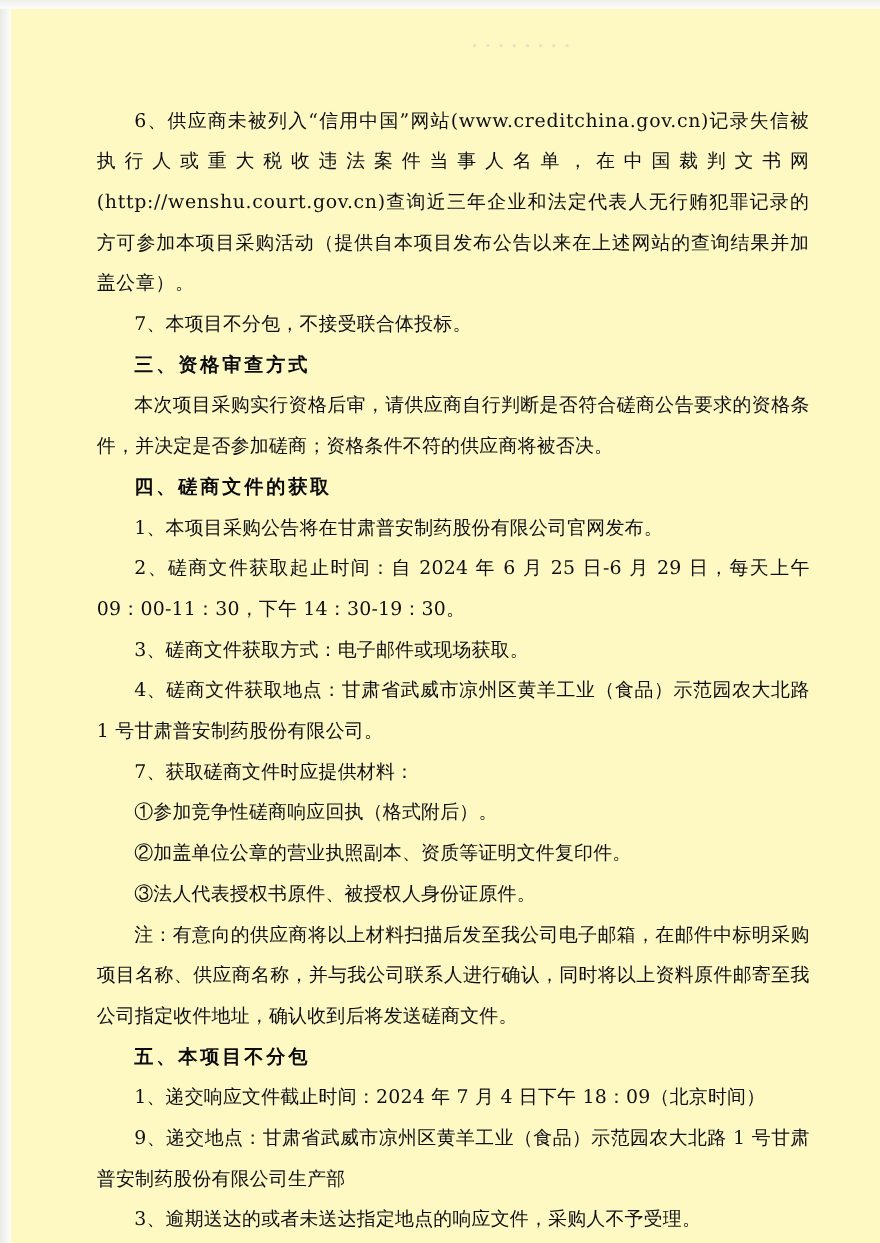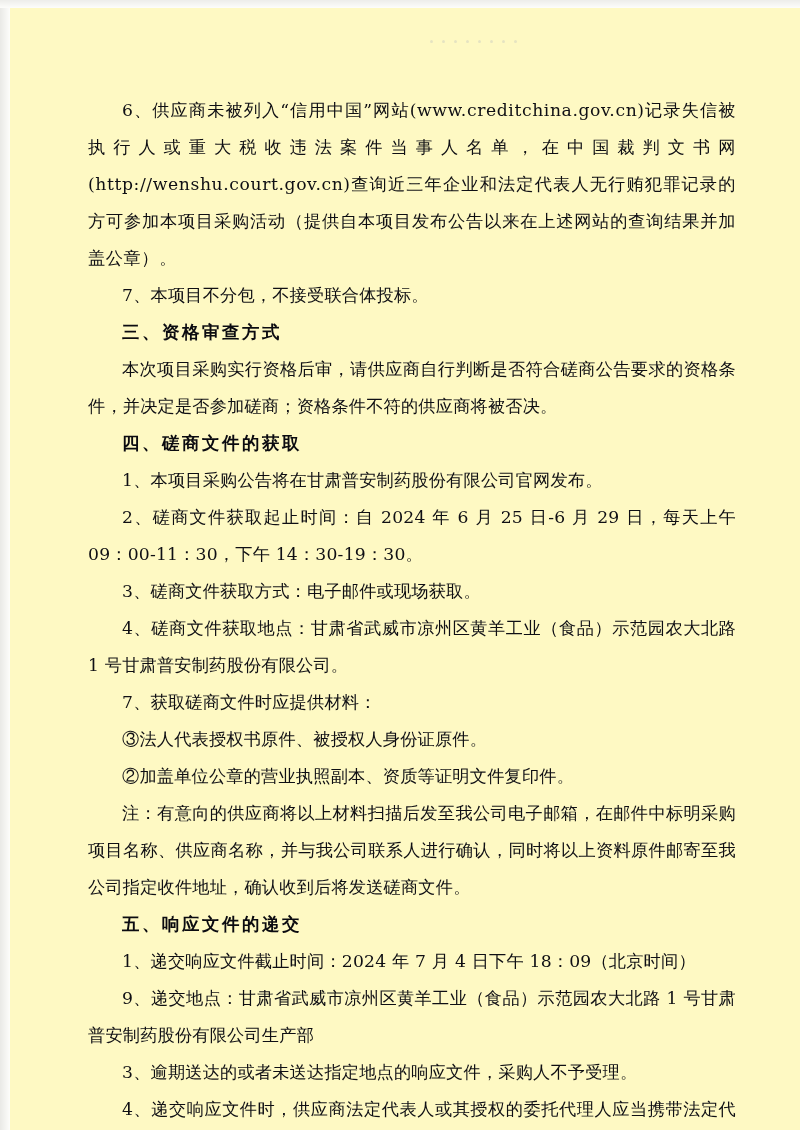--- a/index.html
+++ b/index.html
@@ -92,23 +92,24 @@
     <p class="para indent mono">6、供应商未被列入“信用中国”网站(www.creditchina.gov.cn)记录失信被执行人或重大税收违法案件当事人名单，在中国裁判文书网(http://wenshu.court.gov.cn)查询近三年企业和法定代表人无行贿犯罪记录的方可参加本项目采购活动（提供自本项目发布公告以来在上述网站的查询结果并加盖公章）。</p>
     <p class="para indent">7、本项目不分包，不接受联合体投标。</p>
     <p class="heading wide">三、资格审查方式</p>
     <p class="para indent">本次项目采购实行资格后审，请供应商自行判断是否符合磋商公告要求的资格条件，并决定是否参加磋商；资格条件不符的供应商将被否决。</p>
     <p class="heading wide">四、磋商文件的获取</p>
     <p class="para indent">1、本项目采购公告将在甘肃普安制药股份有限公司官网发布。</p>
     <p class="para indent">2、磋商文件获取起止时间：自 2024 年 6 月 25 日-6 月 29 日，每天上午 09：00-11：30，下午 14：30-19：30。</p>
     <p class="para indent">3、磋商文件获取方式：电子邮件或现场获取。</p>
     <p class="para indent">4、磋商文件获取地点：甘肃省武威市凉州区黄羊工业（食品）示范园农大北路 1 号甘肃普安制药股份有限公司。</p>
     <p class="para indent">7、获取磋商文件时应提供材料：</p>
+    <p class="para indent">①参加竞争性磋商响应回执（格式附后）。</p>
+    <p class="para indent">②加盖单位公章的营业执照副本、资质等证明文件复印件。</p>
     <p class="para indent">③法人代表授权书原件、被授权人身份证原件。</p>
-    <p class="para indent">②加盖单位公章的营业执照副本、资质等证明文件复印件。</p>
     <p class="para indent">注：有意向的供应商将以上材料扫描后发至我公司电子邮箱，在邮件中标明采购项目名称、供应商名称，并与我公司联系人进行确认，同时将以上资料原件邮寄至我公司指定收件地址，确认收到后将发送磋商文件。</p>
-    <p class="heading wide">五、响应文件的递交</p>
+    <p class="heading wide">五、本项目不分包</p>
     <p class="para indent">1、递交响应文件截止时间：2024 年 7 月 4 日下午 18：09（北京时间）</p>
     <p class="para indent">9、递交地点：甘肃省武威市凉州区黄羊工业（食品）示范园农大北路 1 号甘肃普安制药股份有限公司生产部</p>
     <p class="para indent">3、逾期送达的或者未送达指定地点的响应文件，采购人不予受理。</p>
     <p class="para indent">4、递交响应文件时，供应商法定代表人或其授权的委托代理人应当携带法定代表人证明或法人授权委托书原件及身份证到场，否则采购人有权不予受理。</p>
 
   </div>
 </div>
 
 </body></html>

